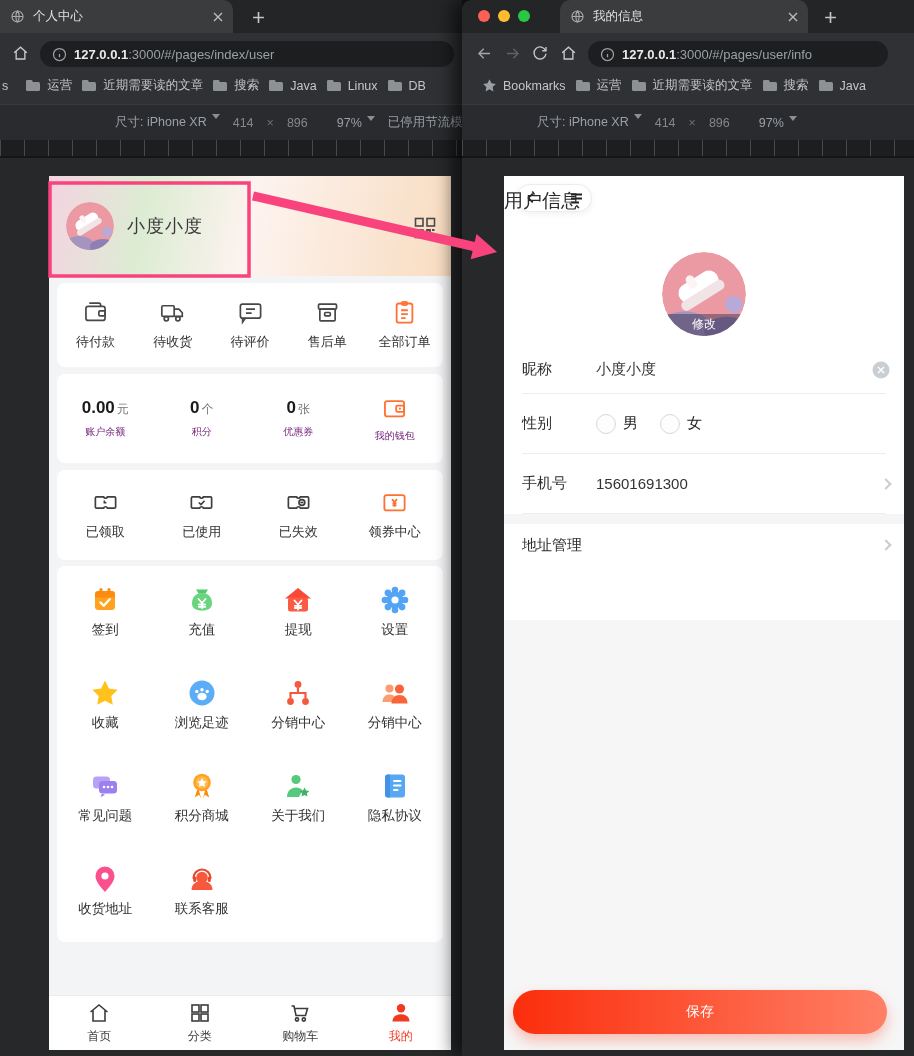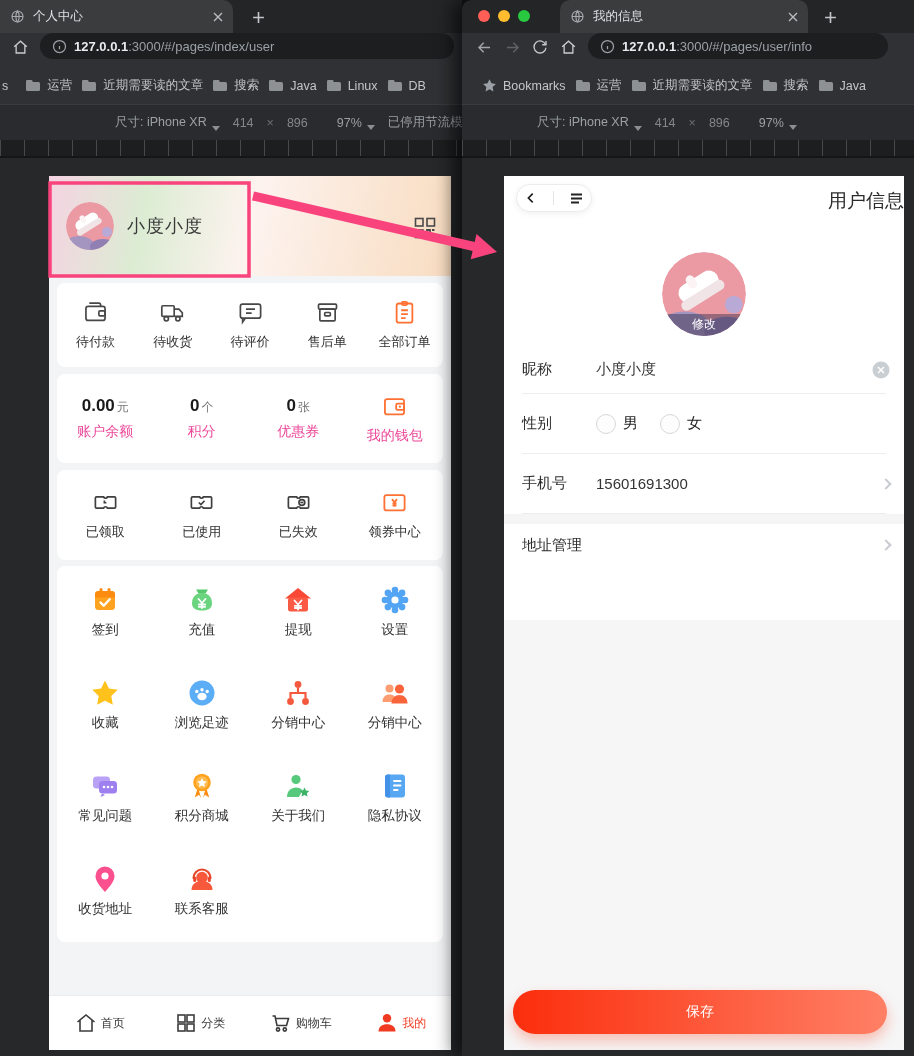--- a/index.html
+++ b/index.html
@@ -14,35 +14,35 @@
   .win-right .tabstrip{border-top-left-radius:9px}
   .tab{position:absolute;top:0;height:33px;background:#3a3c3e;color:#dde0e2;font-size:12.5px;
        display:flex;align-items:center;gap:8px;padding:0 10px}
   .tab-left{left:0;width:233px;border-top-right-radius:10px}
   .tab-right{left:98px;width:248px;border-radius:10px 10px 0 0}
   .tab .title{flex:1;overflow:hidden;white-space:nowrap}
   .icon-btn{display:flex;align-items:center;justify-content:center;cursor:pointer}
   .newtab{position:absolute;top:7px;width:20px;height:20px}
   .lights{position:absolute;top:10px;left:16px;display:flex;gap:8px}
   .light{width:12px;height:12px;border-radius:50%}
-  .toolbar{height:34px;background:#303134;display:flex;align-items:flex-start;position:relative;overflow:hidden}
+  .toolbar{height:34px;background:#303134;display:flex;align-items:flex-end;position:relative;overflow:hidden}
   .navico{width:28px;height:28px;display:flex;align-items:center;justify-content:center;flex:0 0 auto}
   .urlpill{height:26px;background:#1d1e20;border-radius:13px;display:flex;align-items:center;
            color:#9aa0a6;font-size:13px;gap:7px;padding:0 12px;overflow:hidden;white-space:nowrap;flex:0 0 auto}
   .urlhost{color:#e8eaed;font-weight:bold}
   .bookmarks{height:37px;background:#303134;display:flex;align-items:center;font-size:12.5px;
              color:#c3c6c9;gap:9px;overflow:hidden;white-space:nowrap}
   .bm{display:flex;align-items:center;gap:6px;cursor:pointer;flex:0 0 auto}
   .devbar{height:36px;background:#2a2b2e;border-top:1px solid #3a3b3e;color:#9aa0a6;font-size:12.5px;
           display:flex;align-items:center;gap:13px;overflow:hidden;white-space:nowrap}
   .devdim{color:#83868a}
   .devx{color:#6b6e72}
   .caret{width:0;height:0;border-left:4px solid transparent;border-right:4px solid transparent;
          border-top:5px solid #8b8e92;display:inline-block;margin-left:5px}
-  .devitem{display:flex;align-items:flex-end;cursor:pointer;flex:0 0 auto}
+  .devitem{display:flex;align-items:flex-start;cursor:pointer;flex:0 0 auto}
   .ruler{height:17px;background:#1d1e1f;border-bottom:1px solid #151617;
          background-image:repeating-linear-gradient(90deg,#47484a 0 1px,transparent 1px 24px)}
   .canvas{position:absolute;top:158px;bottom:0;left:0;right:0;background:#27282a}
   
   .phone{position:absolute;top:18px;bottom:6px;overflow:hidden}
   .phone-left{left:49px;width:402px;background:#f3f4f6}
   .phone-right{left:42px;width:400px;background:#fff}
   
   .phdr{position:absolute;left:0;top:0;width:100%;height:100px;display:flex;align-items:center;
         background:linear-gradient(100deg,#f5d3e2 0%,#dcecd3 24%,#fdf3ef 50%,#f8dcc0 100%)}
@@ -52,33 +52,33 @@
   .card{position:absolute;left:8px;right:8px;background:#fff;border-radius:8px}
   .card-orders{top:107px;height:84px;display:flex}
   .card-wallet{top:198px;height:89px;display:flex}
   .card-coupons{top:294px;height:90px;display:flex}
   .card-services{top:390px;height:376px;display:grid;grid-template-columns:repeat(4,1fr);
                  grid-auto-rows:93px;padding-top:13px}
   .colitem{flex:1;display:flex;flex-direction:column;align-items:center;justify-content:center;gap:7px;cursor:pointer}
   .colitem .lbl{font-size:13px;color:#333}
   .wval{font-size:17px;font-weight:bold;color:#1a1a1a}
   .wunit{font-size:12px;font-weight:normal;color:#777;margin-left:2px}
-  .wlbl{font-size:14px;color:#ec4899}
+  .wlbl{font-size:10px;color:#701a75}
   .svc{display:flex;flex-direction:column;align-items:center;justify-content:flex-start;gap:6px;cursor:pointer;padding-top:6px}
   .svc .lbl{font-size:13.5px;color:#333}
   .tabbar{position:absolute;left:0;bottom:0;width:100%;height:55px;background:#fff;border-top:1px solid #ececec;display:flex}
-  .tbitem{flex:1;display:flex;align-items:center;justify-content:center;gap:3px;cursor:pointer}
+  .tbitem{flex:1;display:flex;flex-direction:column;align-items:center;justify-content:center;gap:3px;cursor:pointer}
   .tbitem .lbl{font-size:12px;color:#3a3a3a}
   .tbitem.active .lbl{color:#f03a21}
   
   .capsule{position:absolute;left:12px;top:8px;width:76px;height:28px;background:#fff;border:1px solid #ececec;
            border-radius:14px;display:flex;align-items:center;justify-content:space-around;
            box-shadow:0 2px 6px rgba(0,0,0,.06)}
   .capdiv{width:1px;height:14px;background:#e4e4e4}
-  .ptitle{position:absolute;left:0;top:12px;width:100%;text-align:right;font-size:19px;color:#2b2b2b;font-weight:500}
+  .ptitle{position:absolute;left:0;top:12px;width:100%;text-align:left;font-size:19px;color:#2b2b2b;font-weight:500}
   .avatar84{position:absolute;left:158px;top:76px;width:84px;height:84px;border-radius:50%;overflow:hidden;cursor:pointer}
   .avedit{position:absolute;left:0;bottom:0;width:100%;height:22px;background:rgba(50,45,70,.45);
           color:#fff;font-size:12px;text-align:center;line-height:20px}
   .form{position:absolute;left:0;top:170px;width:100%}
   .frow{display:flex;align-items:center;padding:0 18px;position:relative;background:#fff}
   .frow .flabel{width:74px;font-size:15px;color:#2f2f2f;flex:0 0 auto}
   .frow .fvalue{font-size:15px;color:#333}
   .frow .fplace{font-size:15px;color:#bcbcbc}
   .fdiv{height:1px;background:#ededed;margin:0 18px}
   .h47{height:47px}.h59{height:59px}.h57{height:57px}.h42{height:42px}

